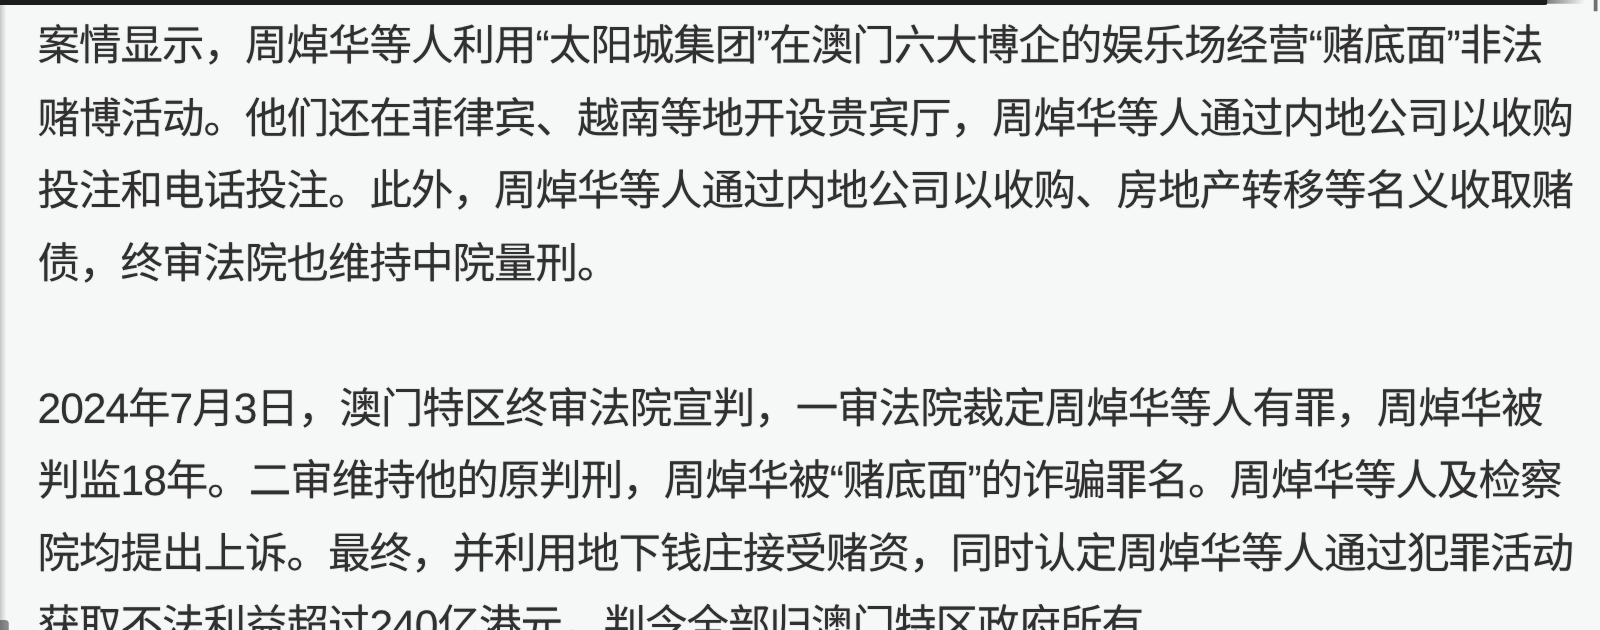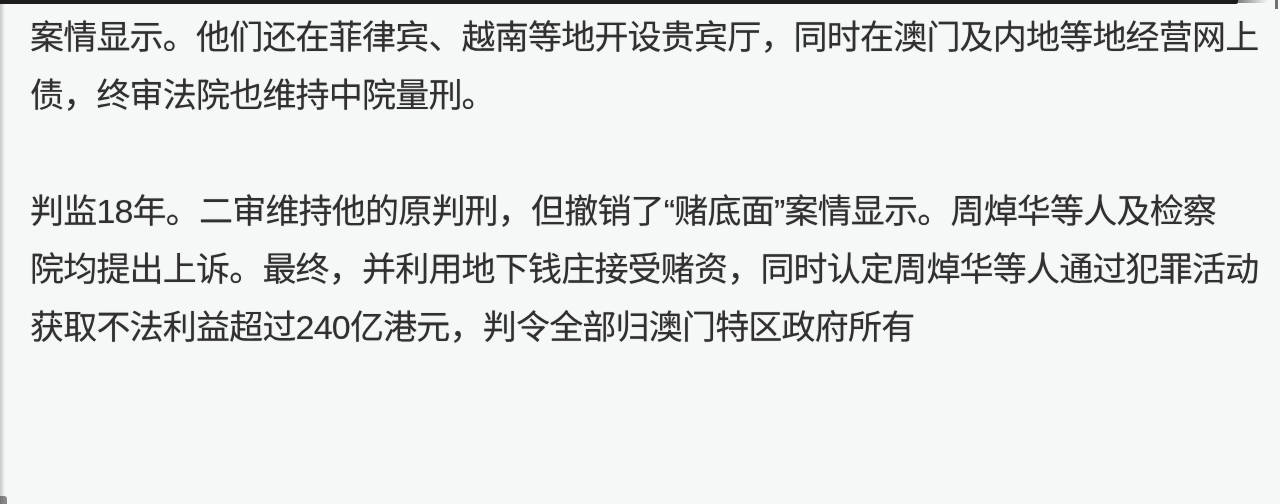--- a/index.html
+++ b/index.html
@@ -87,22 +87,25 @@
 <body style="background: rgb(246, 247, 247);">
 
 <div class="page">
   <div class="top-bar" style="background: rgb(28, 28, 28);"></div>
   <div class="top-bar-fade"></div>
   <div class="top-right-tick"></div>
   <div class="left-edge"></div>
   <div class="bottom-left-dot"></div>
   <main class="article" style="color: rgb(48, 48, 48);">
       <p>
-        <span class="line">案情显示。他们还在菲律宾、越南等地开设贵宾厅，同时在澳门及内地等地经营网上</span>
+        <span class="line">案情显示，周焯华等人利用“太阳城集团”在澳门六大博企的娱乐场经营“赌底面”非法</span>
+        <span class="line">赌博活动。他们还在菲律宾、越南等地开设贵宾厅，周焯华等人通过内地公司以收购</span>
+        <span class="line">投注和电话投注。此外，周焯华等人通过内地公司以收购、房地产转移等名义收取赌</span>
         <span class="line">债，终审法院也维持中院量刑。</span>
       </p>
       <p>
-        <span class="line">判监18年。二审维持他的原判刑，但撤销了“赌底面”案情显示。周焯华等人及检察</span>
+        <span class="line">2024年7月3日，澳门特区终审法院宣判，一审法院裁定周焯华等人有罪，周焯华被</span>
+        <span class="line">判监18年。二审维持他的原判刑，周焯华被“赌底面”的诈骗罪名。周焯华等人及检察</span>
         <span class="line">院均提出上诉。最终，并利用地下钱庄接受赌资，同时认定周焯华等人通过犯罪活动</span>
         <span class="line">获取不法利益超过240亿港元，判令全部归澳门特区政府所有</span>
       </p>
     </main>
 </div>
 
 </body></html>

